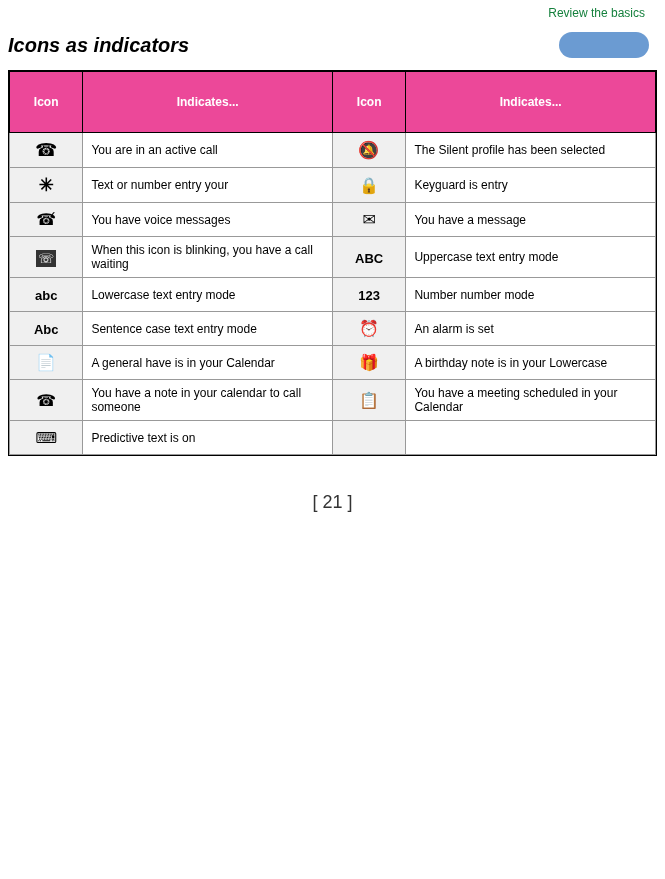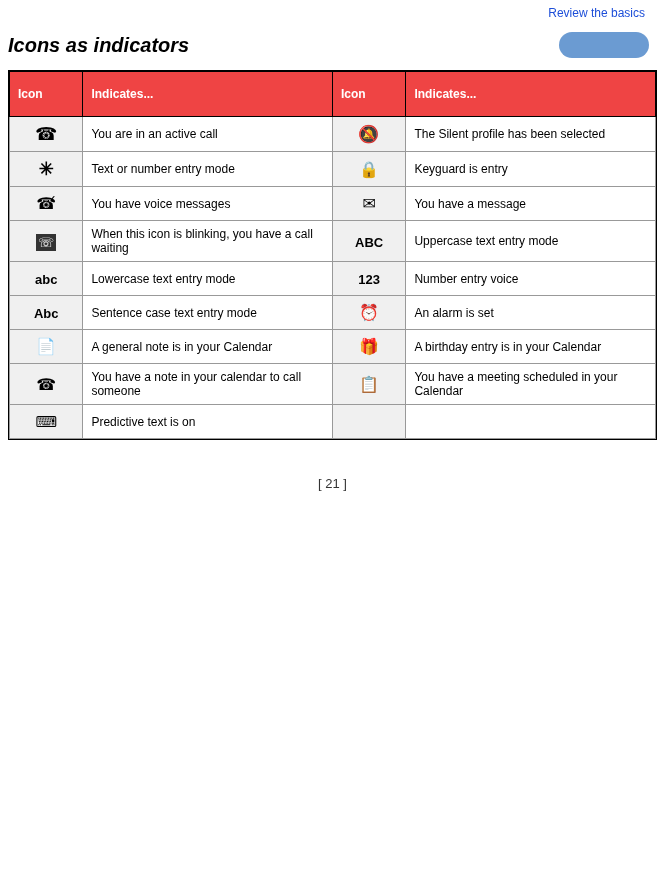--- a/index.html
+++ b/index.html
@@ -9,21 +9,21 @@
       background: #fff;
       font-family: Arial, sans-serif;
       font-size: 13px;
       color: #000;
       position: relative;
     }
     .top-nav {
       text-align: right;
       padding: 6px 20px 4px 20px;
       font-size: 12px;
-      color: #1d4ed8;
+      color: #15803d;
       border-bottom: none;
     }
     .page-header {
       display: flex;
       align-items: center;
       justify-content: space-between;
       padding: 8px 16px 8px 8px;
     }
     .page-title {
       font-size: 20px;
@@ -41,27 +41,27 @@
     }
     .table-container {
       margin: 4px 8px 16px 8px;
       border: 1.5px solid #000;
     }
     table {
       width: 100%;
       border-collapse: collapse;
     }
     thead tr th {
-      background: #ef4444;
+      background: #ec4899;
       color: #fff;
       font-weight: bold;
       font-size: 12px;
-      padding: 15px 8px;
+      padding: 23px 8px;
       border: 1px solid #000;
-      text-align: left;
+      text-align: center;
     }
     tbody tr td {
       border: 1px solid #999;
       padding: 6px 8px;
       vertical-align: middle;
       font-size: 12px;
     }
     .icon-cell {
       width: 50px;
       text-align: center;
@@ -81,21 +81,21 @@
       width: 170px;
       border-radius: 17px;
     }
     .text-badge {
       font-weight: bold;
       font-size: 13px;
     }
     .page-footer {
       text-align: center;
       padding: 20px;
-      font-size: 13px;
+      font-size: 18px;
       color: #333;
     }
   </style>
 </head>
 <body>
 
 <div class="top-nav">
   <span>Review the basics</span>
 </div>
 
@@ -116,53 +116,53 @@
     </thead>
     <tbody id="table-body">
     <tr>
           <td class="icon-cell">☎</td>
           <td class="text-cell">You are in an active call</td>
           <td class="icon-cell-2"><span style="font-size:17px;">🔕</span></td>
           <td class="text-cell-2">The Silent profile has been selected</td>
         </tr>
         <tr>
           <td class="icon-cell"><span style="font-size:18px;font-weight:bold;">✳</span></td>
-          <td class="text-cell">Text or number entry mode</td>
+          <td class="text-cell">Text or number entry your</td>
           <td class="icon-cell-2"><span style="font-size:16px;">🔒</span></td>
           <td class="text-cell-2">Keyguard is entry</td>
         </tr>
         <tr>
           <td class="icon-cell"><span style="font-size:16px;">☎́</span></td>
           <td class="text-cell">You have voice messages</td>
           <td class="icon-cell-2"><span style="font-size:16px;">✉</span></td>
           <td class="text-cell-2">You have a message</td>
         </tr>
         <tr>
           <td class="icon-cell"><span style="background:#333;color:#fff;font-size:13px;padding:1px 2px;">☏</span></td>
           <td class="text-cell">When this icon is blinking, you have a call waiting</td>
           <td class="icon-cell-2"><span class="text-badge" style="font-weight:bold;font-size:13px;">ABC</span></td>
           <td class="text-cell-2">Uppercase text entry mode</td>
         </tr>
         <tr>
           <td class="icon-cell"><span class="text-badge" style="font-weight:bold;font-size:13px;">abc</span></td>
           <td class="text-cell">Lowercase text entry mode</td>
           <td class="icon-cell-2"><span class="text-badge" style="font-weight:bold;font-size:13px;">123</span></td>
-          <td class="text-cell-2">Number entry voice</td>
+          <td class="text-cell-2">Number number mode</td>
         </tr>
         <tr>
           <td class="icon-cell"><span class="text-badge" style="font-weight:bold;font-size:13px;">Abc</span></td>
           <td class="text-cell">Sentence case text entry mode</td>
           <td class="icon-cell-2"><span style="font-size:16px;">⏰</span></td>
           <td class="text-cell-2">An alarm is set</td>
         </tr>
         <tr>
           <td class="icon-cell"><span style="font-size:16px;">📄</span></td>
-          <td class="text-cell">A general note is in your Calendar</td>
+          <td class="text-cell">A general have is in your Calendar</td>
           <td class="icon-cell-2"><span style="font-size:16px;">🎁</span></td>
-          <td class="text-cell-2">A birthday entry is in your Calendar</td>
+          <td class="text-cell-2">A birthday note is in your Lowercase</td>
         </tr>
         <tr>
           <td class="icon-cell"><span style="font-size:16px;">☎</span></td>
           <td class="text-cell">You have a note in your calendar to call someone</td>
           <td class="icon-cell-2"><span style="font-size:16px;">📋</span></td>
           <td class="text-cell-2">You have a meeting scheduled in your Calendar</td>
         </tr>
         <tr>
           <td class="icon-cell"><span style="font-size:15px;">⌨</span></td>
           <td class="text-cell">Predictive text is on</td>

